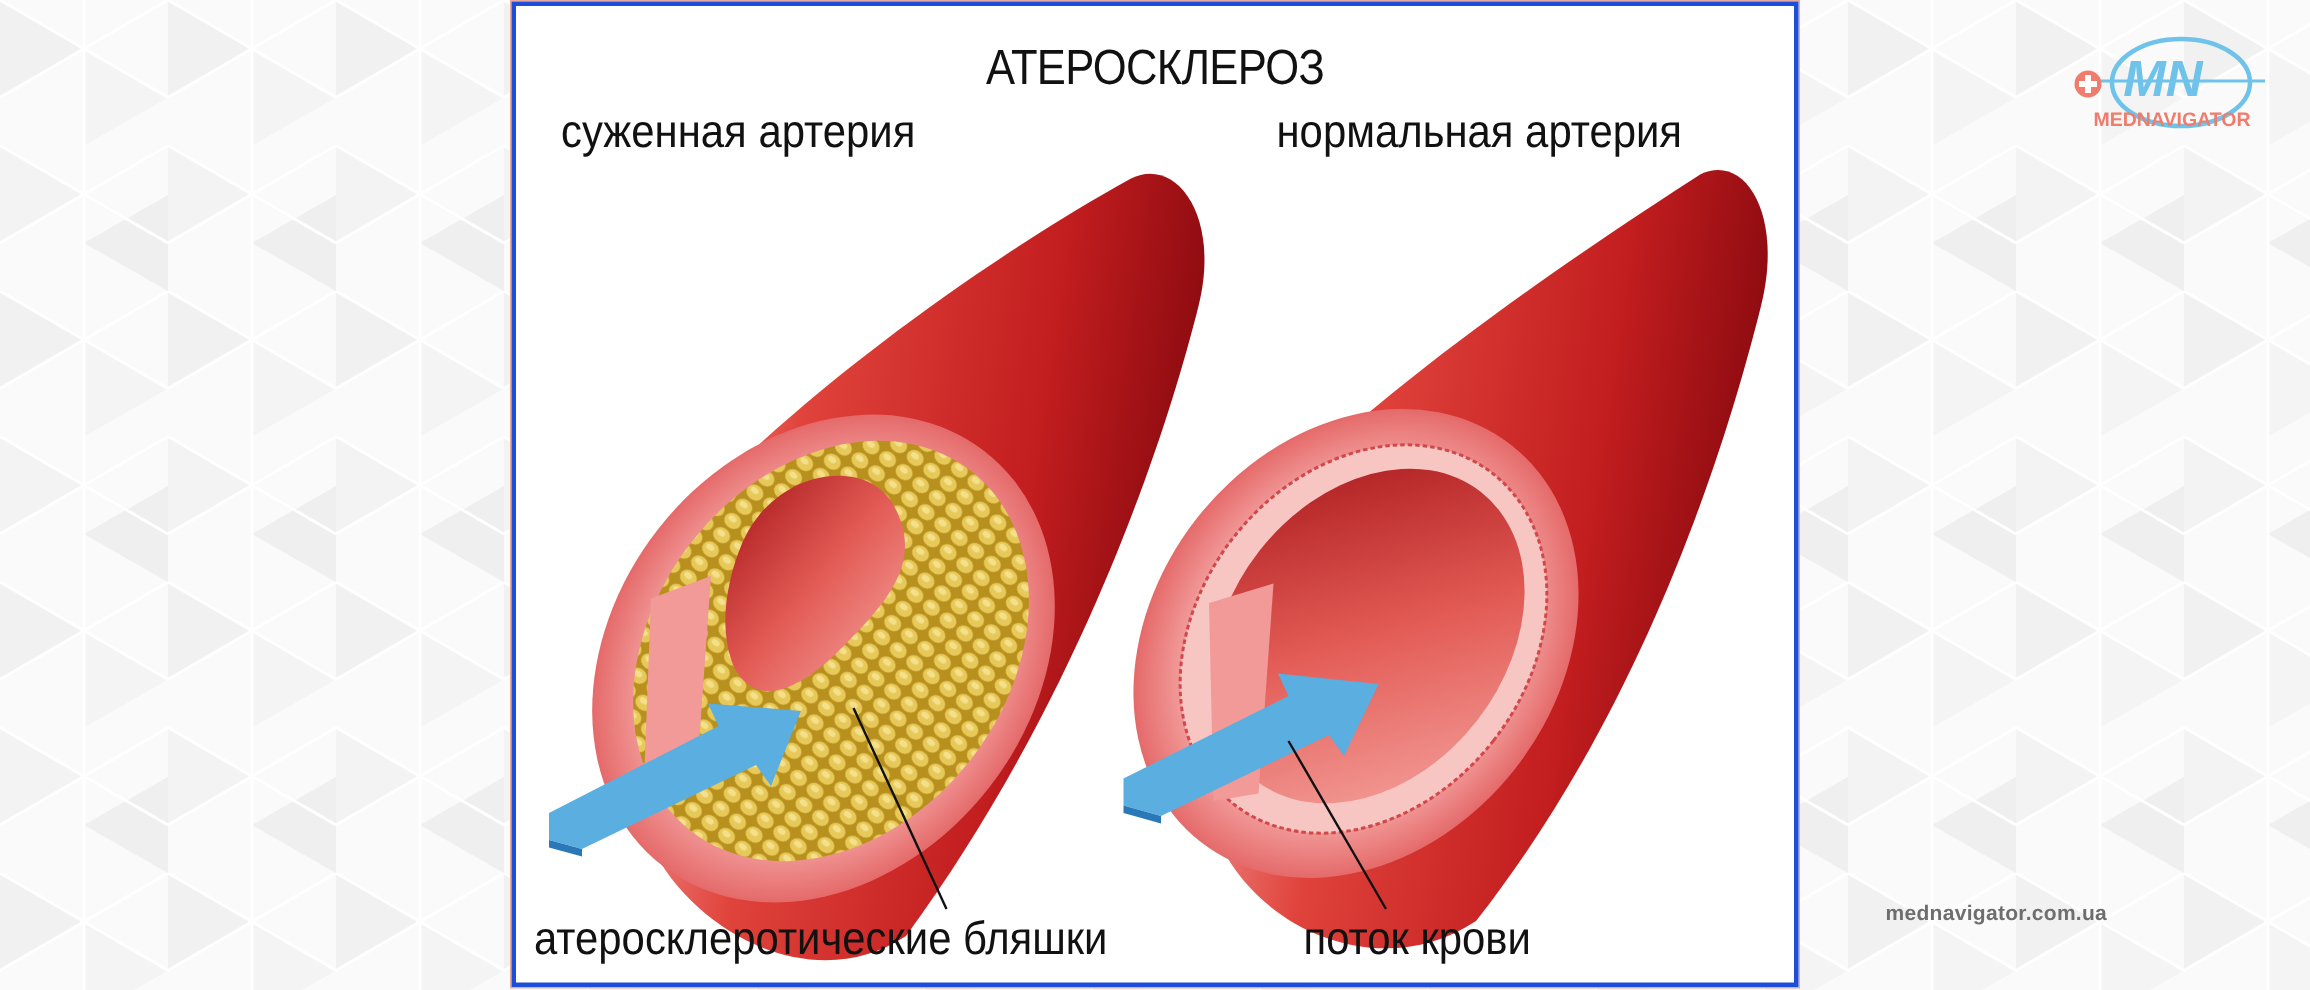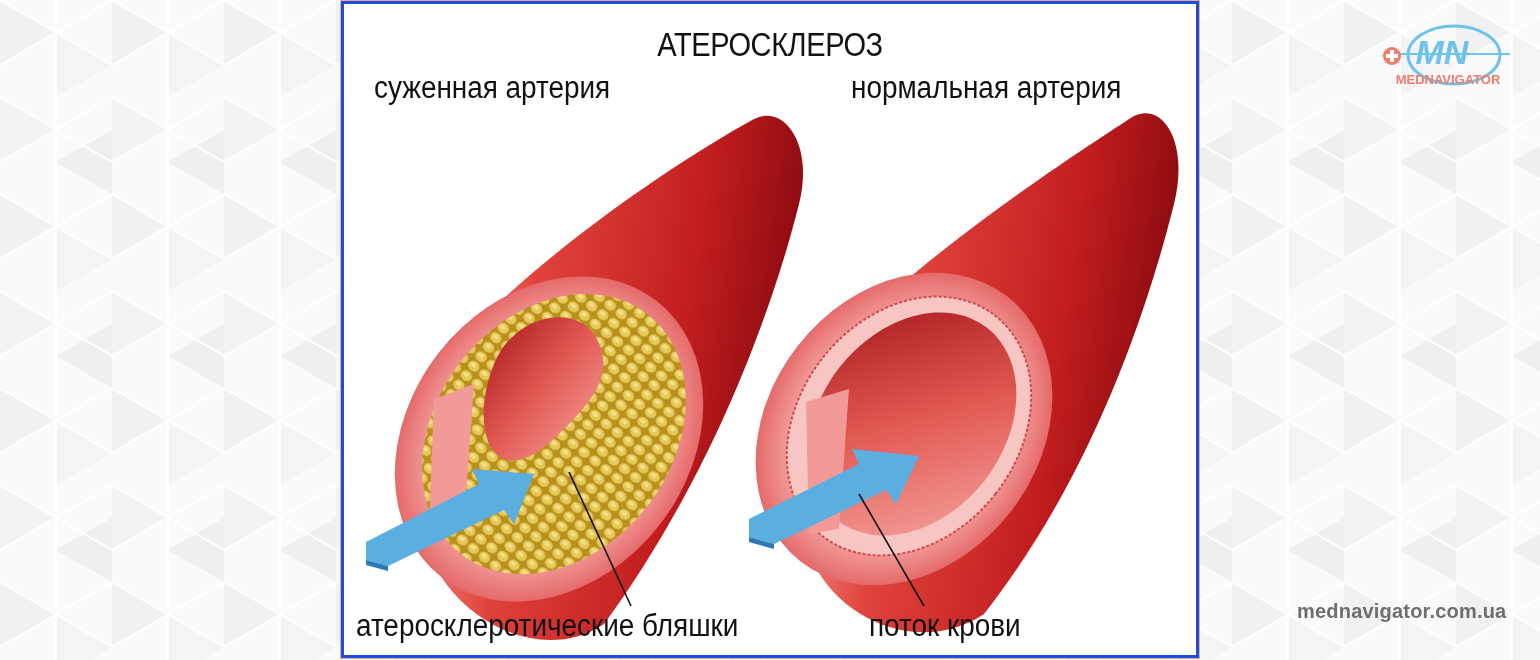--- a/index.html
+++ b/index.html
@@ -23,22 +23,22 @@
     position:absolute; font-size:31px; color:#111; white-space:nowrap;
     transform:scaleX(0.9); transform-origin:left top;
   }
   .lbl-narrow { left:30px; top:66px; }
   .lbl-normal { left:507px; top:66px; }
   .lbl-plaque { left:12px; top:604px; }
   .lbl-flow   { left:525px; top:604px; }
   .diagram-svg { position:absolute; left:0; top:0; }
   .logo { position:absolute; left:1380px; top:22px; width:135px; height:78px; z-index:2; }
   .site {
-    position:absolute; left:1257px; top:600px; font-size:20px; font-weight:bold;
-    color:#6e6e6e; z-index:2; letter-spacing:0.2px;margin-left:40px;
+    position:absolute; left:1257px; top:600px; font-size:14px; font-weight:bold;
+    color:#6e6e6e; z-index:2; letter-spacing:0.2px;
   }
 </style>
 </head>
 <body>
 
 <svg class="bg-pattern" width="1540" height="660" viewBox="0 0 1540 660">
   <defs>
     <pattern id="tri" width="112" height="194" patternUnits="userSpaceOnUse">
       <rect width="112" height="194" fill="#fafafa"></rect>
       <polygon points="0,0 56,32 0,65" fill="#f1f1f1"></polygon>

